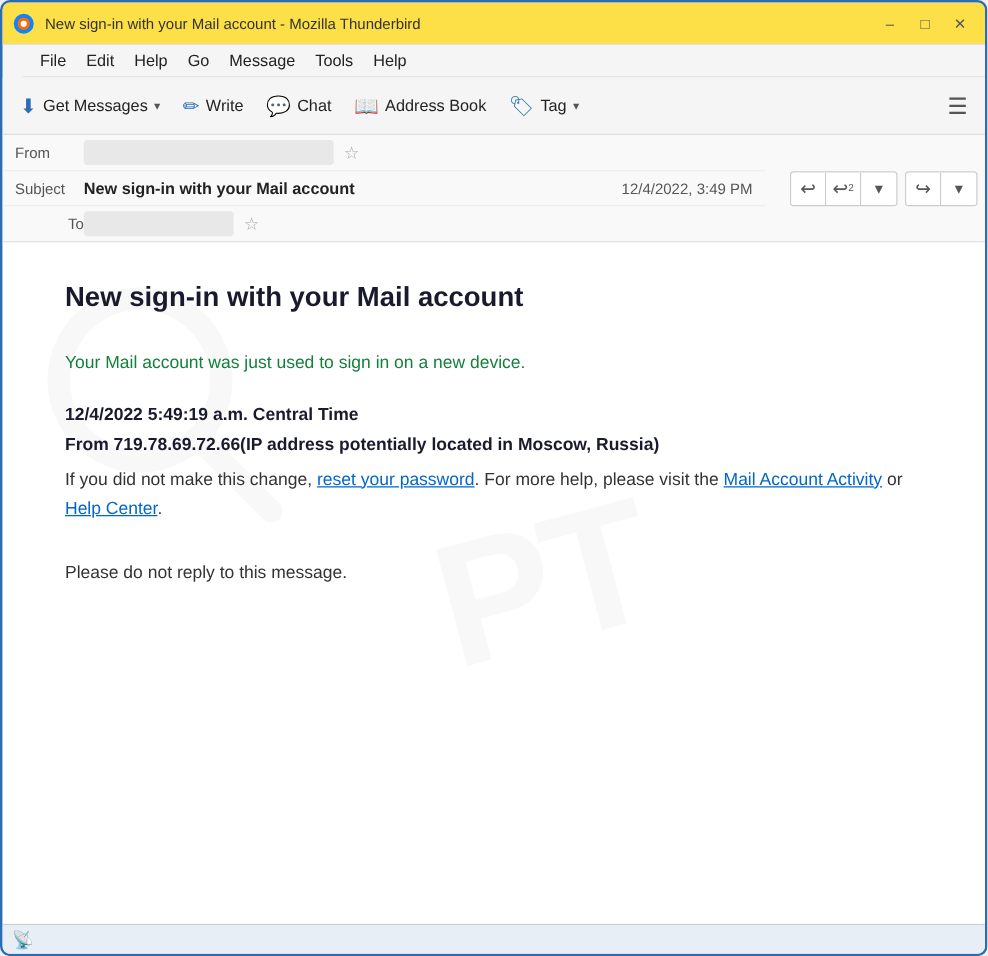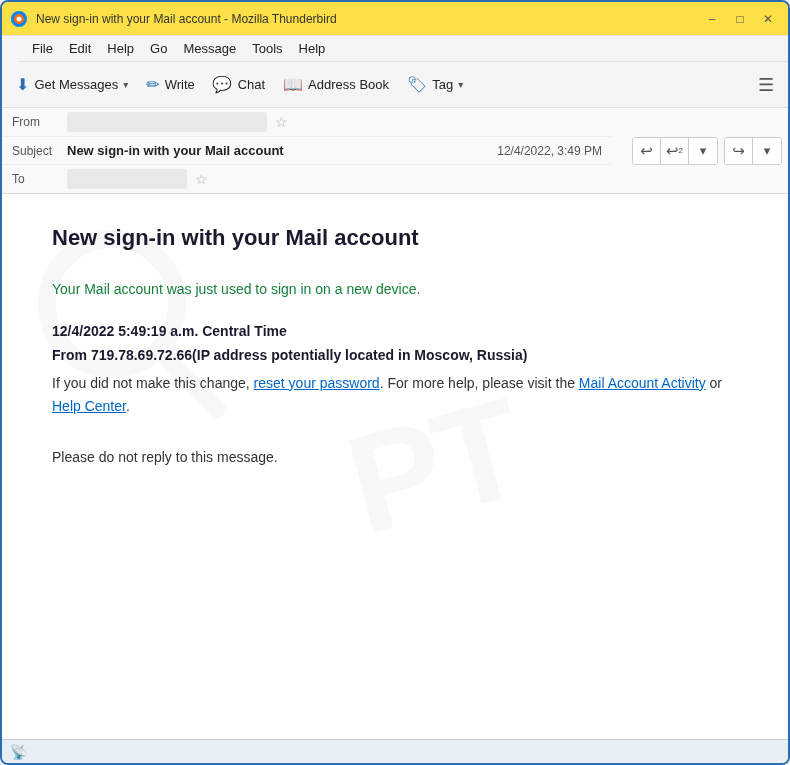--- a/index.html
+++ b/index.html
@@ -130,21 +130,21 @@
       border-bottom: 1px solid #ddd;
       flex-shrink: 0;
     }
     .email-header-row {
       display: flex;
       align-items: center;
       padding: 4px 10px;
       border-bottom: 1px solid #eee;
       min-height: 28px;
     }
-    .email-header-row:last-child { border-bottom: none; }
+    .email-header-row:last-child { border-bottom: none; text-align: right; }
     .header-label {
       font-size: 12px;
       color: #555;
       width: 55px;
       flex-shrink: 0;
     }
     .header-value {
       flex: 1;
       font-size: 13px;
       color: #222;

